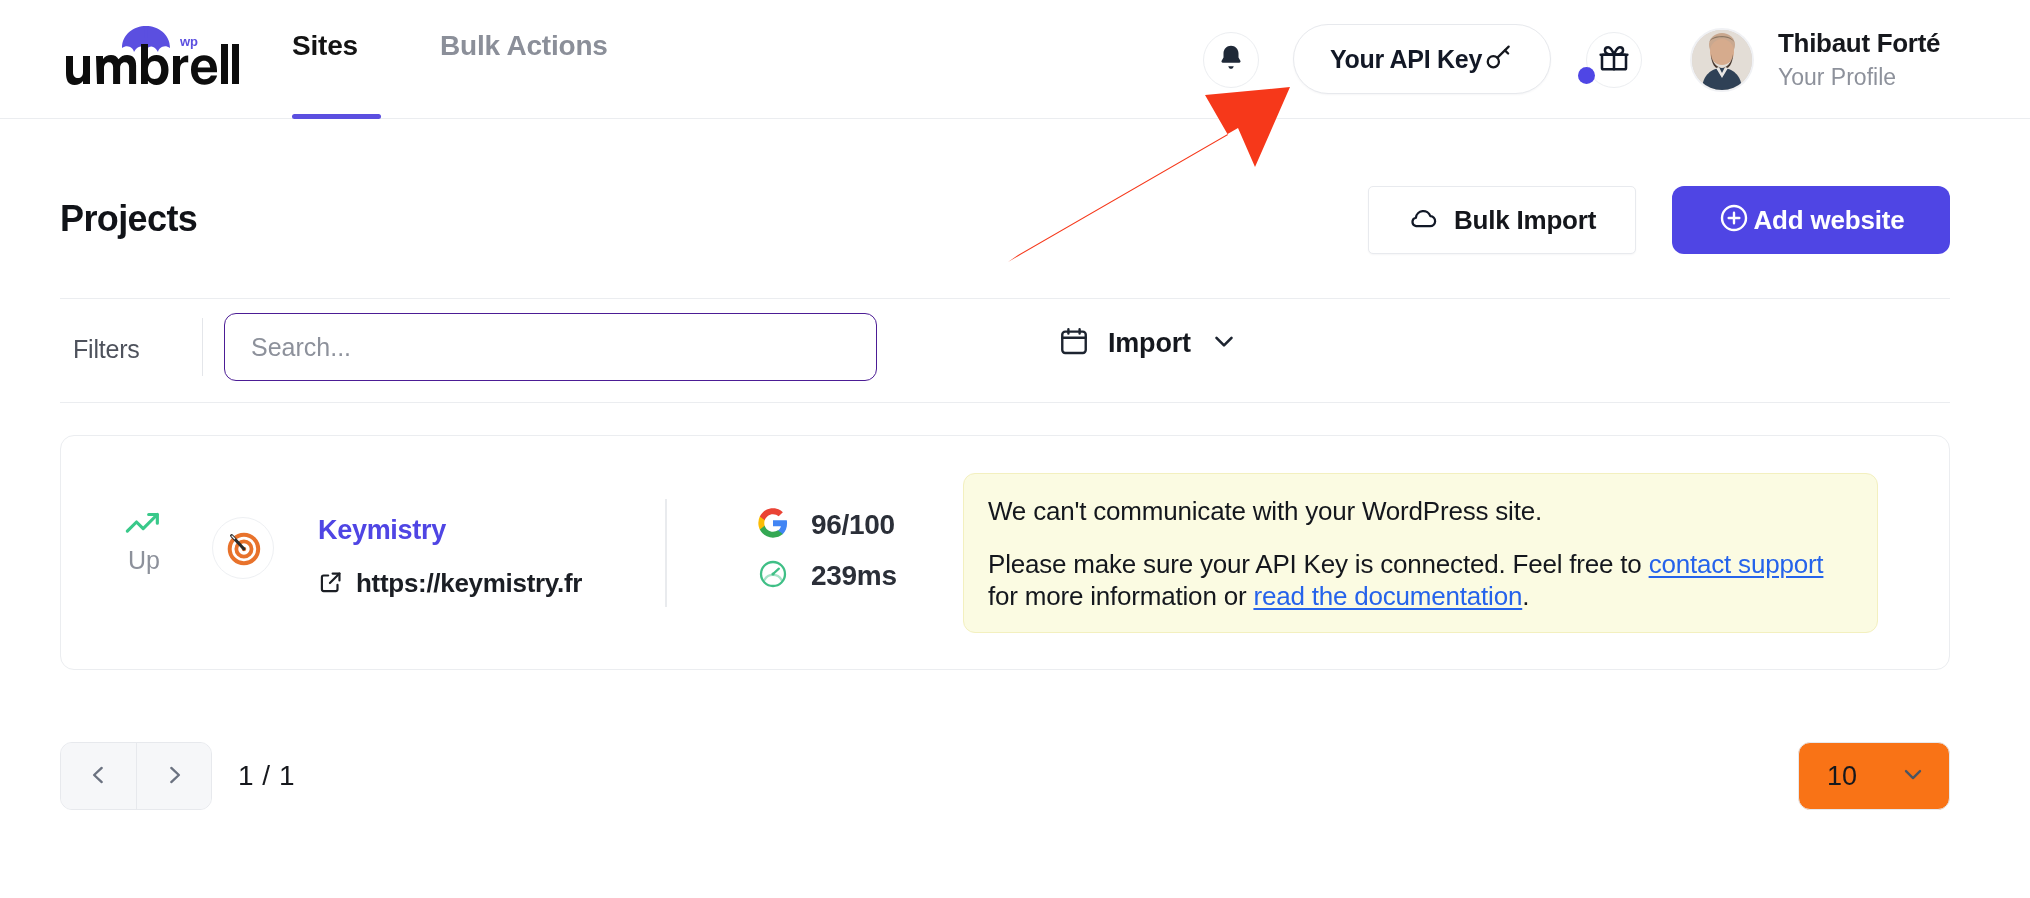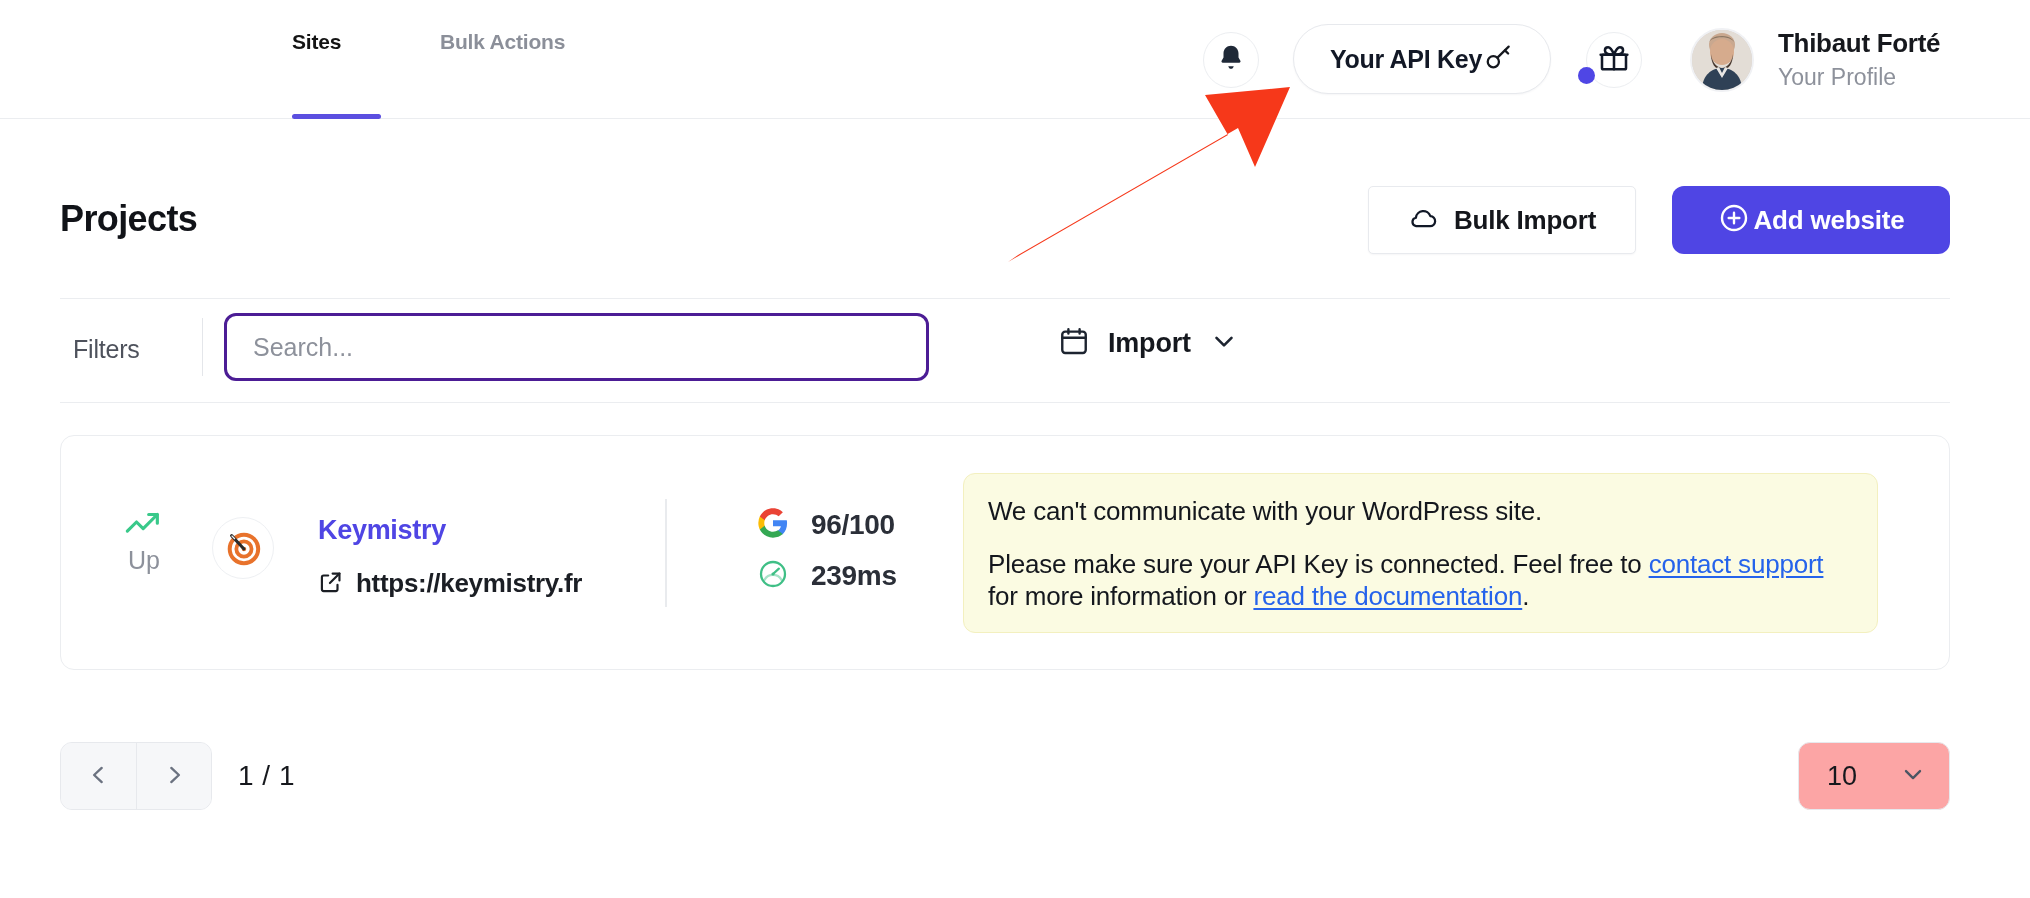--- a/index.html
+++ b/index.html
@@ -23,21 +23,21 @@
   .brand {
     position: absolute;
     left: 60px; top: 18px;
     width: 180px; height: 72px;
   }
   .brand svg { display: block; }
 
   .navitem {
     position: absolute;
     top: 30px;
-    font-size: 21px;
+    font-size: 28px;
     letter-spacing: -0.2px;
   }
   .navitem.active { left: 292px; color: #141414; font-weight: 600; }
   .navitem.inactive { left: 440px; color: #8b8f99; font-weight: 600; }
   .nav-underline {
     position: absolute;
     left: 292px; top: 114px;
     width: 89px; height: 5px;
     background: #5b4fe0;
     border-radius: 3px;
@@ -158,22 +158,22 @@
   }
   .vdiv {
     position: absolute;
     left: 202px; top: 318px;
     width: 1px; height: 58px;
     background: #e4e6ea;
   }
   .search-box {
     position: absolute;
     left: 224px; top: 313px;
-    width: 705px; height: 68px;
-    border: 3px solid #4c1d95;
+    width: 653px; height: 68px;
+    border: 1px solid #4c1d95;
     border-radius: 12px;
     background: #ffffff;
   }
   .search-box input {
     width: 100%; height: 100%;
     border: none; outline: none;
     background: transparent;
     padding: 0 26px;
     font-size: 25px;
     font-family: "Liberation Sans", sans-serif;
@@ -309,41 +309,59 @@
     font-size: 28px;
     color: #16181d;
     letter-spacing: 0.5px;
   }
   .perpage {
     position: absolute;
     left: 1798px; top: 742px;
     width: 152px; height: 68px;
     border: 1px solid #e7e9ed;
     border-radius: 12px;
-    background: #fca5a5;
+    background: #f97316;
     display: flex; align-items: center;
     justify-content: space-between;
     padding: 0 22px 0 28px;
     cursor: pointer;
   }
   .perpage .val { font-size: 27px; color: #16181d; }
 
   
   .annotation-arrow {
     position: absolute;
     left: 1000px; top: 55px;
     width: 330px; height: 215px;
     pointer-events: none;
   }
 </style>
 </head>
 <body>
 
 <div class="topbar">
 
+  <div class="brand">
+    <svg width="180" height="72" viewBox="0 0 180 72" xmlns="http://www.w3.org/2000/svg">
+
+      <path d="M62 30 C62 16, 74 8, 86 8 C98 8, 110 16, 110 30 C104 26, 99 30, 98 34 C95 28, 90 26, 86 32 C82 26, 77 28, 74 34 C73 30, 68 26, 62 30 Z" fill="#5b4fe0"></path>
+      <rect x="84.5" y="8" width="3" height="12" fill="#5b4fe0"></rect>
+
+      <g fill="#0d0d0d">
+        <path d="M6 38 h7 v16 c0 4 2 6 5 6 c3 0 5-2 5-6 V38 h7 v28 h-7 v-3 c-2 2.5-5 4-8.5 4 C8 67 6 62 6 55 Z"></path>
+        <path d="M36 38 h7 v3 c2-2.5 4.5-4 8-4 c3.5 0 6 1.5 7.5 4.3 c2.2-2.8 5-4.3 8.6-4.3 c6 0 9 4 9 10.5 V66 h-7 V49.5 c0-3.3-1.5-5.3-4.3-5.3 c-2.9 0-4.7 2.2-4.7 5.8 V66 h-7 V49.5 c0-3.3-1.5-5.3-4.3-5.3 c-2.9 0-4.8 2.2-4.8 5.8 V66 h-7 Z"></path>
+        <path d="M81 26 h7 v15 c2-2.6 5-4 8.5-4 c7.2 0 12 6 12 15 c0 9-4.8 15-12 15 c-3.6 0-6.6-1.5-8.6-4.2 V66 h-6.9 Z M94.6 61 c4 0 6.6-3.3 6.6-9 c0-5.7-2.6-9-6.6-9 c-4 0-6.7 3.3-6.7 9 c0 5.7 2.7 9 6.7 9 Z"></path>
+        <path d="M113 38 h7 v4.5 c1.8-3.3 4.5-5 8.2-5 v7 c-0.8-0.2-1.6-0.2-2.3-0.2 c-3.8 0-5.9 2.4-5.9 7 V66 h-7 Z"></path>
+        <path d="M144 37.3 c8.2 0 13 5.6 13 15 v2 h-19.3 c0.5 4.5 3 7 7 7 c3 0 5.2-1.3 6.2-3.7 h6.2 c-1.4 5.7-6 9.1-12.5 9.1 c-8.3 0-13.6-5.9-13.6-15 c0-9 5.3-14.4 13-14.4 Z M137.8 49.5 h12.4 c-0.4-4.4-2.6-6.8-6.1-6.8 c-3.5 0-5.8 2.4-6.3 6.8 Z"></path>
+        <path d="M161 26 h7 v40 h-7 Z"></path>
+        <path d="M172 26 h7 v40 h-7 Z"></path>
+      </g>
+      <text x="120" y="28" font-family="'Liberation Sans', sans-serif" font-size="13" font-weight="700" fill="#5b4fe0">wp</text>
+    </svg>
+  </div>
 
   <div class="navitem active">Sites</div>
   <div class="nav-underline"></div>
   <div class="navitem inactive">Bulk Actions</div>
 
   <div class="icon-btn-round" id="bell-btn">
     <span>
       <svg width="30" height="30" viewBox="0 0 24 24" fill="#1f2937">
         <path d="M12 2.2c-3.4 0-6 2.7-6 6.1v3.3l-1.5 2.6c-.4.7.1 1.6.9 1.6h13.2c.8 0 1.3-.9.9-1.6L18 11.6V8.3c0-3.4-2.6-6.1-6-6.1z"></path>
         <path d="M9.8 18.5c.3 1.3 1.2 2.1 2.2 2.1s1.9-.8 2.2-2.1H9.8z"></path>

